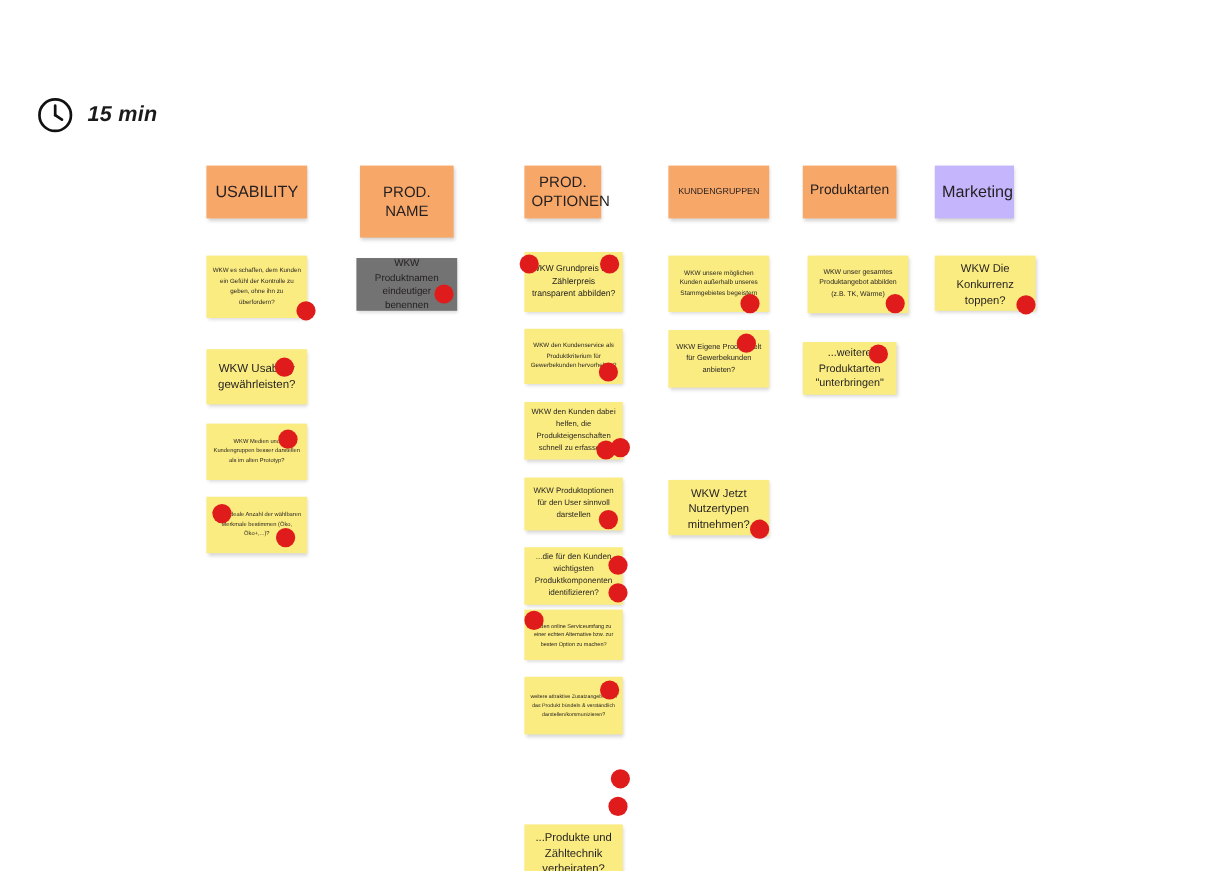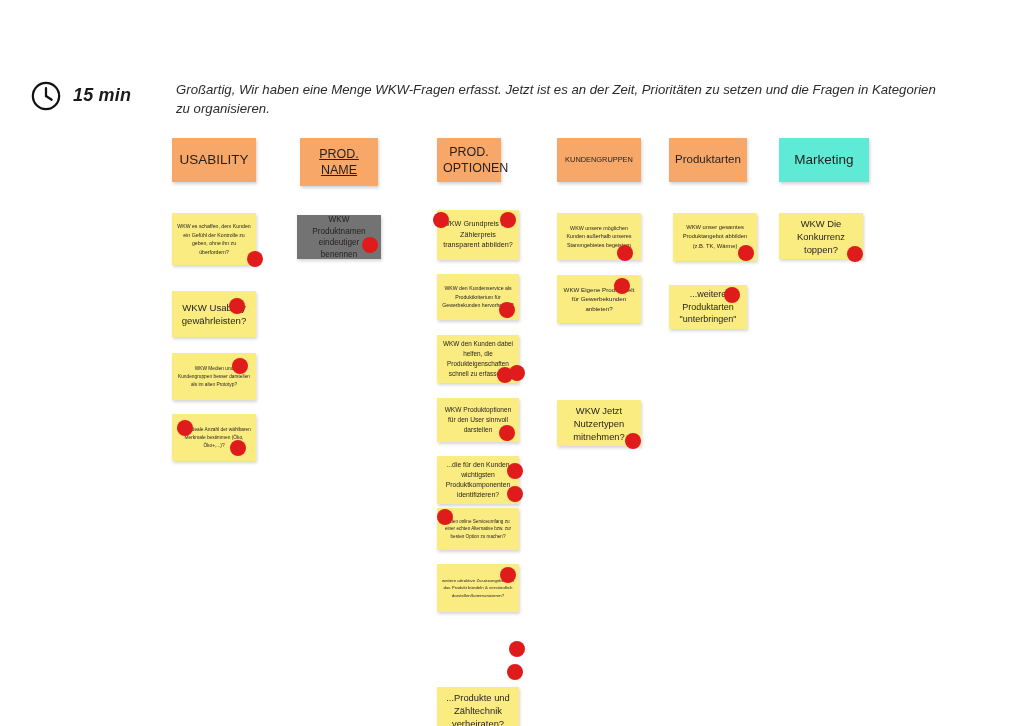--- a/index.html
+++ b/index.html
@@ -112,21 +112,20 @@
 
 <div id="board">
 
   <div class="header">
     <svg class="clock-icon" viewBox="0 0 32 32">
       <circle cx="16" cy="16" r="14" fill="none" stroke="#111111" stroke-width="2.4"></circle>
       <line x1="16" y1="16" x2="16" y2="7.5" stroke="#111111" stroke-width="2.4" stroke-linecap="round"></line>
       <line x1="16" y1="16" x2="22" y2="20" stroke="#111111" stroke-width="2.4" stroke-linecap="round"></line>
     </svg>
     <div class="timer-label">15 min</div>
-    <div class="header-text">Großartig, Wir haben eine Menge WKW-Fragen erfasst. Jetzt ist es an der Zeit, Prioritäten zu setzen und die Fragen in Kategorien zu organisieren.</div>
   </div>
 
   <div id="columns-root">
       <div class="column">
         <div class="col-header" style="left: 172px; top: 138px; width: 84px; height: 44px; background: rgb(247, 167, 104); text-align: center;">
           <span style="font-size: 13.5px; line-height: 17.5px;">USABILITY</span>
         </div>
         <div class="note" style="left: 172px; top: 213px; width: 84px; height: 52px; background: rgb(250, 236, 128);">
           <span style="font-size: 5.2px; line-height: 8.5px;">WKW es schaffen, dem Kunden ein Gefühl der Kontrolle zu geben, ohne ihn zu überfordern?</span>
         </div>
@@ -139,21 +138,21 @@
           <span style="font-size: 4.8px; line-height: 8px;">WKW Medien und Kundengruppen besser darstellen als im alten Prototyp?</span>
         </div>
         <div class="dot" style="left: 232px; top: 358px; width: 16px; height: 16px; background: rgb(224, 27, 27);"></div>
         <div class="note" style="left: 172px; top: 414px; width: 84px; height: 47px; background: rgb(250, 236, 128);">
           <span style="font-size: 4.8px; line-height: 8px;">WKW ideale Anzahl der wählbaren Merkmale bestimmen (Öko, Öko+,...)?</span>
         </div>
         <div class="dot" style="left: 177px; top: 420px; width: 16px; height: 16px; background: rgb(224, 27, 27);"></div>
         <div class="dot" style="left: 230px; top: 440px; width: 16px; height: 16px; background: rgb(224, 27, 27);"></div>
       </div>
       <div class="column">
-        <div class="col-header" style="left: 300px; top: 138px; width: 78px; height: 48px; background: rgb(247, 167, 104); text-decoration: underline;">
+        <div class="col-header" style="left: 300px; top: 138px; width: 78px; height: 60px; background: rgb(247, 167, 104);">
           <span style="font-size: 12.5px; line-height: 16.5px;">PROD. NAME</span>
         </div>
         <div class="note" style="left: 297px; top: 215px; width: 84px; height: 44px; background: #737373;">
           <span style="font-size: 8.2px; line-height: 11.5px;">WKW Produktnamen eindeutiger benennen</span>
         </div>
         <div class="dot" style="left: 362px; top: 237px; width: 16px; height: 16px; background: rgb(224, 27, 27);"></div>
       </div>
       <div class="column">
         <div class="col-header" style="left: 437px; top: 138px; width: 64px; height: 44px; background: rgb(247, 167, 104);">
           <span style="font-size: 12.5px; line-height: 16.5px;">PROD. OPTIONEN</span>
@@ -219,21 +218,21 @@
         <div class="note" style="left: 673px; top: 213px; width: 84px; height: 48px; background: rgb(250, 236, 128);">
           <span style="font-size: 5.8px; line-height: 9.2px;">WKW unser gesamtes Produktangebot abbilden (z.B. TK, Wärme)</span>
         </div>
         <div class="dot" style="left: 738px; top: 245px; width: 16px; height: 16px; background: rgb(224, 27, 27);"></div>
         <div class="note" style="left: 669px; top: 285px; width: 78px; height: 44px; background: rgb(250, 236, 128);">
           <span style="font-size: 9px; line-height: 12.5px;">...weitere Produktarten "unterbringen"</span>
         </div>
         <div class="dot" style="left: 724px; top: 287px; width: 16px; height: 16px; background: rgb(224, 27, 27);"></div>
       </div>
       <div class="column">
-        <div class="col-header" style="left: 779px; top: 138px; width: 90px; height: 44px; background: #5eead4;">
+        <div class="col-header" style="left: 779px; top: 138px; width: 66px; height: 44px; background: #c4b5fd;">
           <span style="font-size: 13.5px; line-height: 17.5px;">Marketing</span>
         </div>
         <div class="note" style="left: 779px; top: 213px; width: 84px; height: 46px; background: rgb(250, 236, 128);">
           <span style="font-size: 9.4px; line-height: 13px;">WKW Die Konkurrenz toppen?</span>
         </div>
         <div class="dot" style="left: 847px; top: 246px; width: 16px; height: 16px; background: rgb(224, 27, 27);"></div>
       </div>
     </div>
 
 </div>

